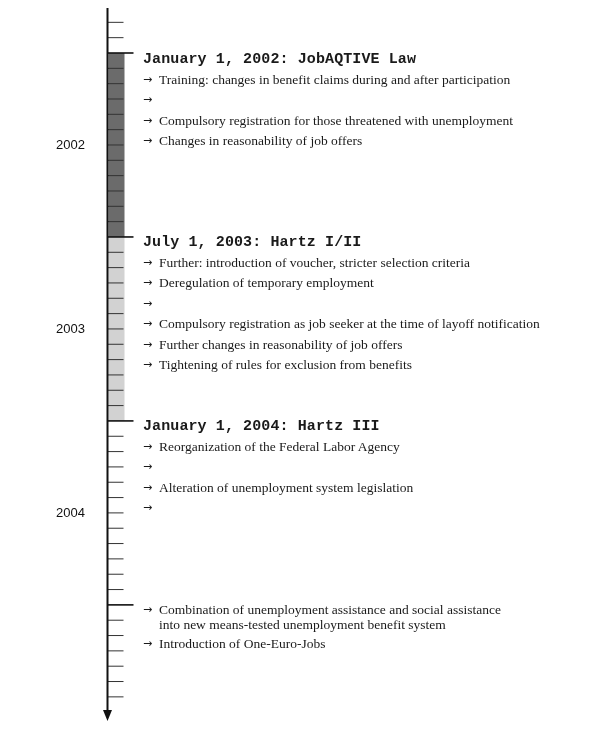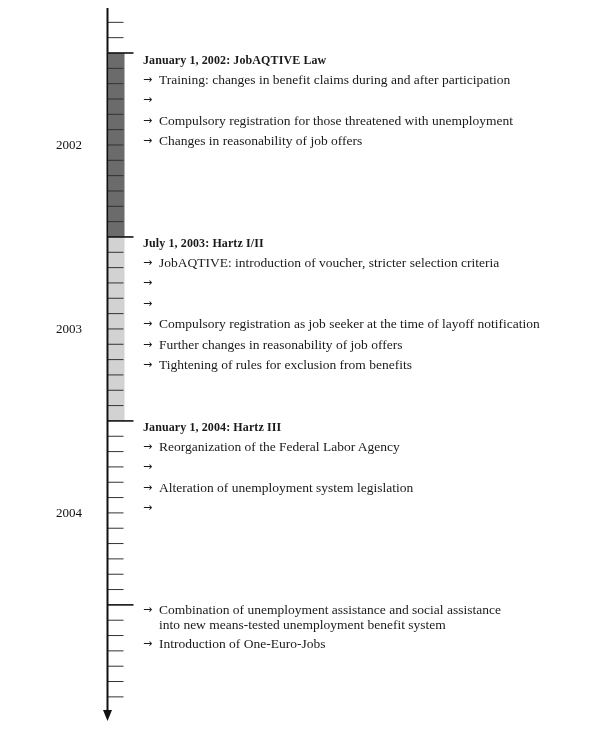--- a/index.html
+++ b/index.html
@@ -1,27 +1,27 @@
 <!DOCTYPE html>
 <html><head>
   <meta charset="utf-8">
   <style>
     html, body { margin: 0; padding: 0; background: #ffffff; }
     body { width: 608px; height: 729px; position: relative; overflow: hidden; color: #1a1a1a; }
     #timeline-svg { position: absolute; left: 0; top: 0; width: 608px; height: 729px; }
     .year-label {
       position: absolute; left: 56px; width: 40px;
-      font-family: Liberation Serif, serif; font-size: 13px; color: #111;
+      font-family: Liberation Sans, sans-serif; font-size: 13px; color: #111;
     }
     .event {
       position: absolute; left: 143px; width: 460px;
       font-family: "DejaVu Serif", "Liberation Serif", serif;
     }
     .event-title {
-      font-family: Liberation Serif, serif; font-weight: bold; font-size: 12px;
+      font-family: Liberation Mono, monospace; font-weight: bold; font-size: 15px;
       height: 20px; line-height: 16px; white-space: nowrap; letter-spacing: 0.1px;
     }
     .event-item {
       font-family: "Liberation Serif", serif; font-size: 13.5px;
       line-height: 16px; min-height: 20.4px; display: flex; white-space: nowrap;
     }
     .event-item .arrow { width: 16px; flex: none; font-family: "DejaVu Sans", sans-serif; font-size: 11px; line-height: 16px; }
     .event-item .txt { white-space: pre-line; line-height: 15px; }
     .event-item.multi { min-height: 34px; }
   </style>
@@ -104,24 +104,25 @@
   <div class="event-item">
       <span class="arrow">→</span>
       <span class="txt">Changes in reasonability of job offers</span>
     </div>
 </div>
 
 <div class="event" style="top:235px">
   <div class="event-title">July 1, 2003: Hartz I/II</div>
   <div class="event-item">
       <span class="arrow">→</span>
-      <span class="txt">JobAQTIVE: introduction of voucher, stricter selection criteria</span>
+      <span class="txt">Further: introduction of voucher, stricter selection criteria</span>
     </div>
   <div class="event-item">
       <span class="arrow">→</span>
+      <span class="txt">Deregulation of temporary employment</span>
     </div>
   <div class="event-item">
       <span class="arrow">→</span>
     </div>
   <div class="event-item">
       <span class="arrow">→</span>
       <span class="txt">Compulsory registration as job seeker at the time of layoff notification</span>
     </div>
   <div class="event-item">
       <span class="arrow">→</span>

